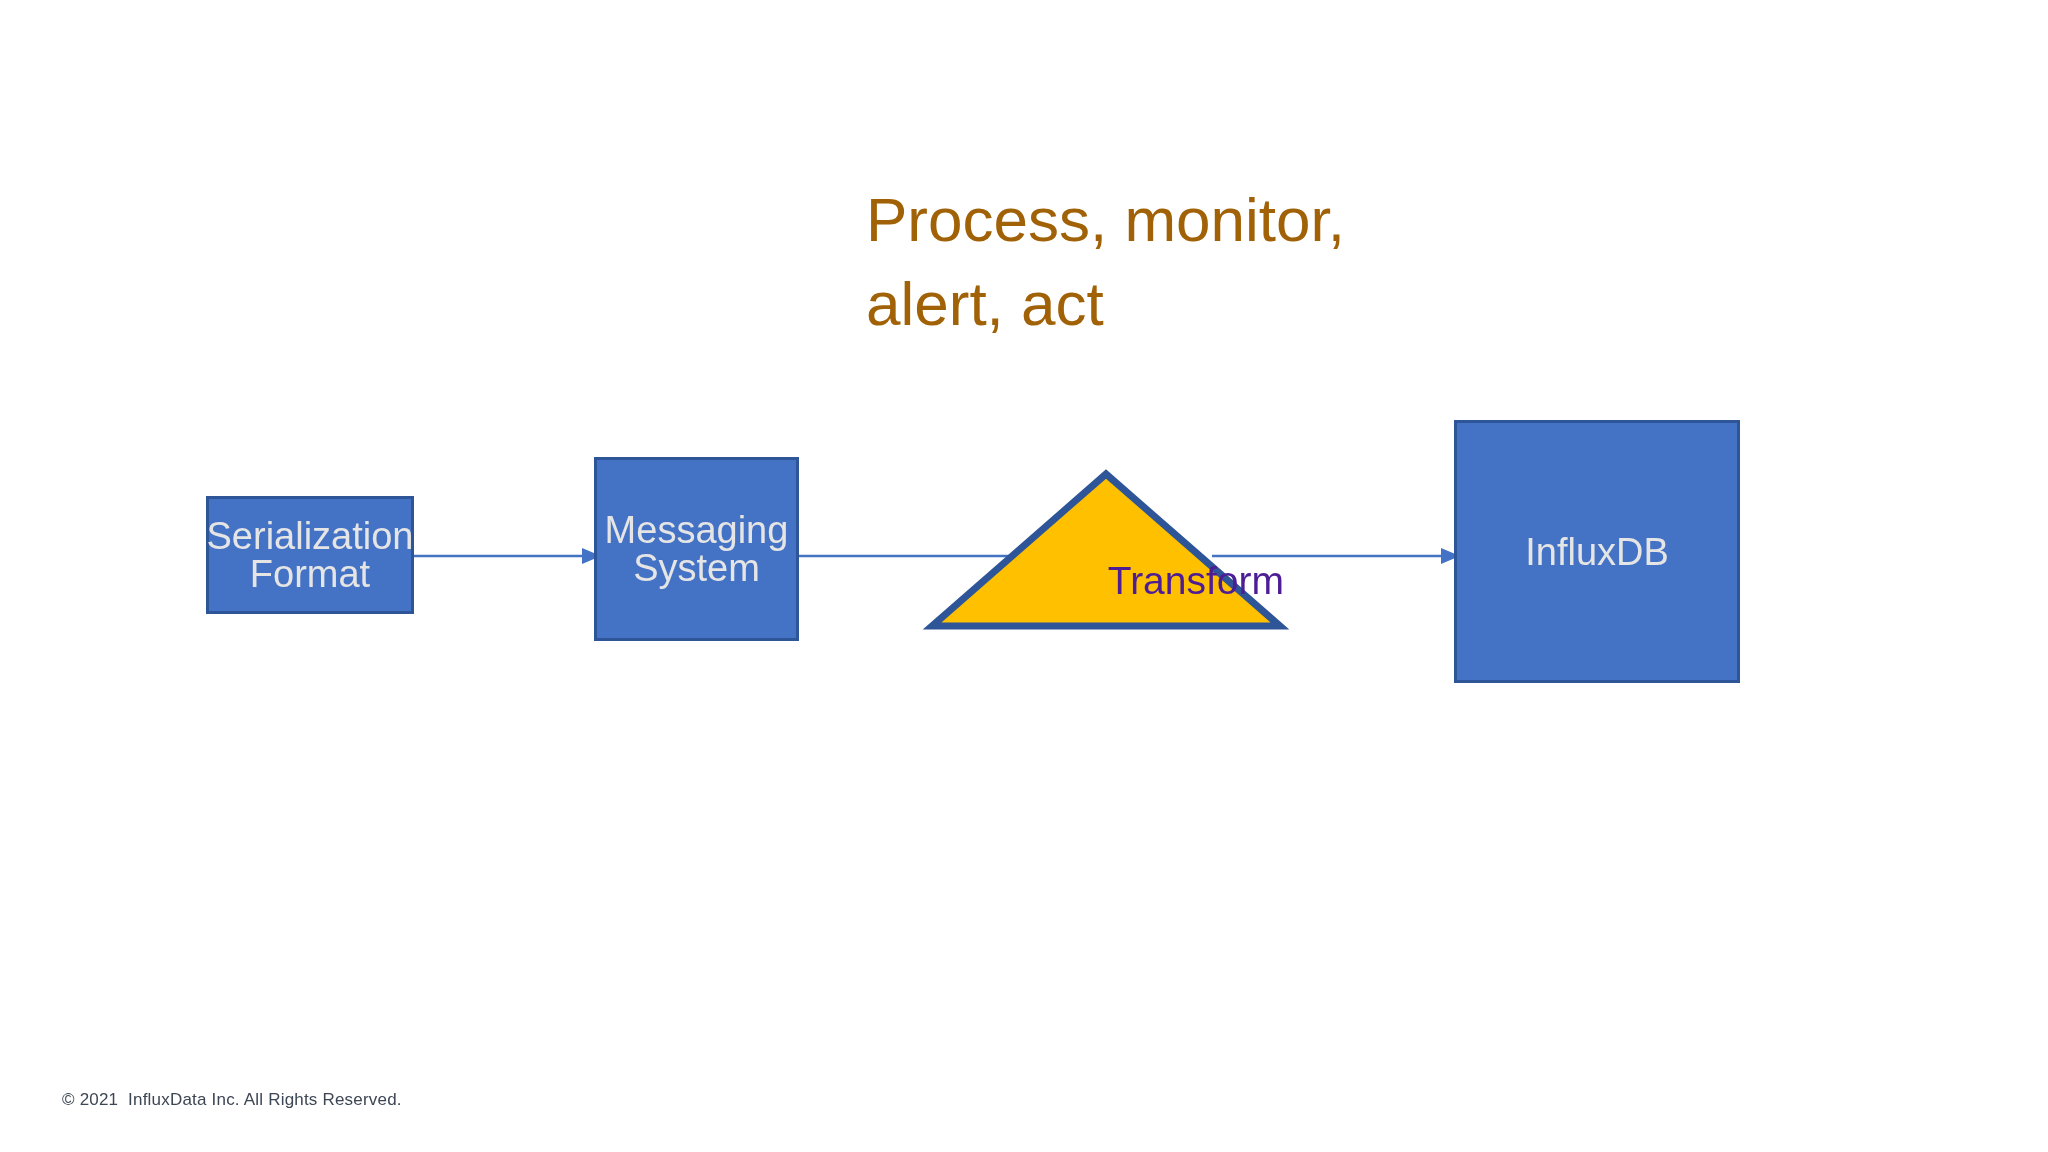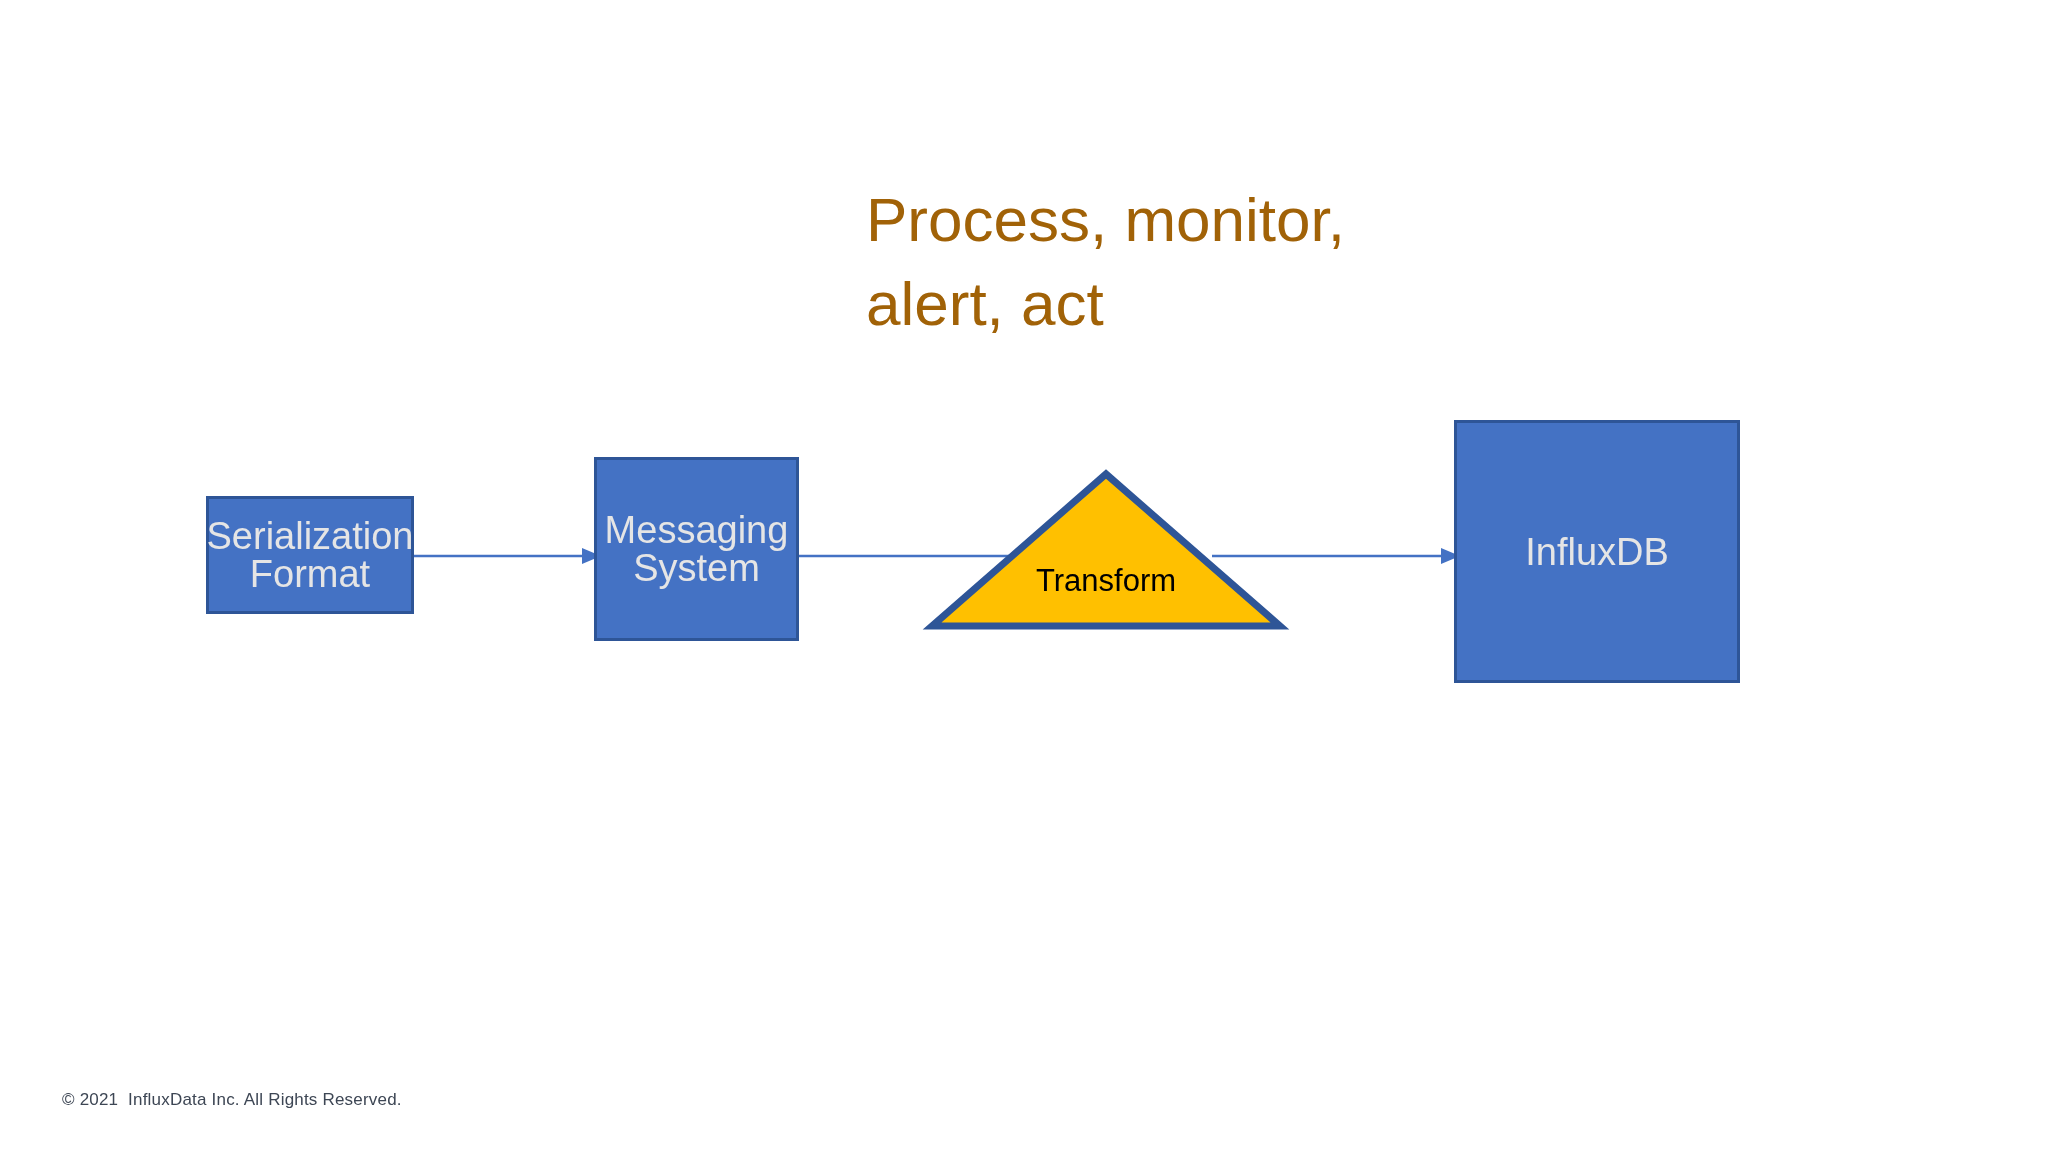--- a/index.html
+++ b/index.html
@@ -86,23 +86,23 @@
     top: 0;
     width: 100%;
     height: 100%;
     overflow: visible;
   }
   #node-transform .tri-label {
     position: absolute;
     left: 0;
     right: 0;
     top: 93px;
-    text-align: center;
-    color: #000000;
-    font-size: 31px;
+    text-align: right;
+    color: #4c1d95;
+    font-size: 39px;
     line-height: 36px;
     font-weight: 400;
     pointer-events: none;
   }
 
   
   .connector {
     position: absolute;
     height: 24px;
     z-index: 1;

